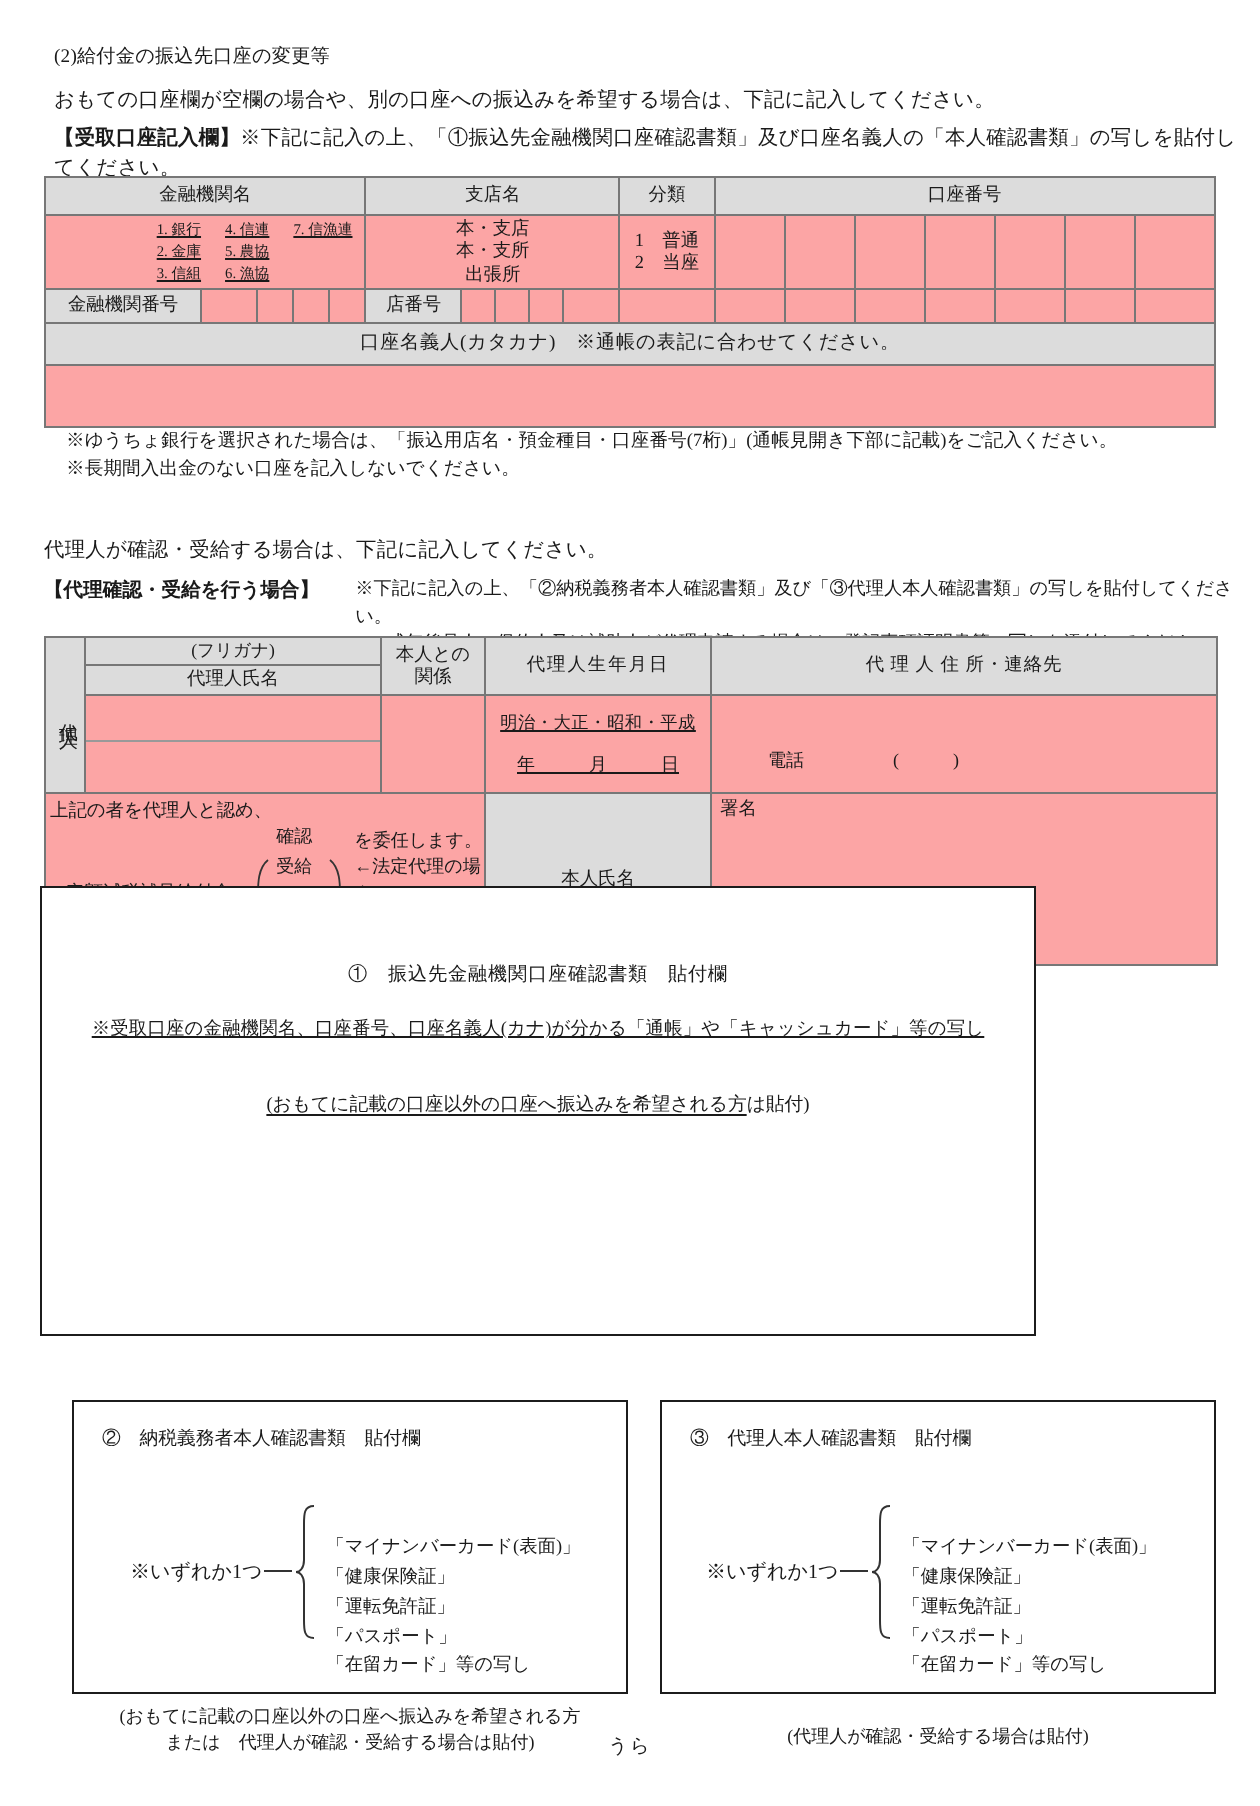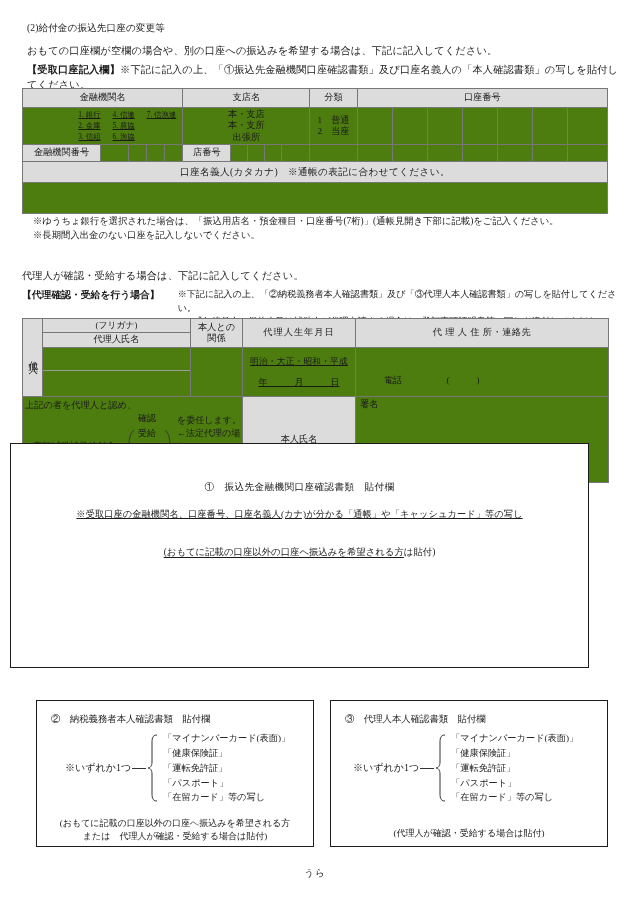--- a/index.html
+++ b/index.html
@@ -28,21 +28,21 @@
   
   .t-sec-title { font-size: 9.6px; letter-spacing: .1px; }
   .t-line { font-size: 10.2px; letter-spacing: .15px; line-height: 1.5; }
   .t-small { font-size: 9.3px; letter-spacing: .05px; line-height: 1.48; }
   b, .bold { font-weight: bold; }
 
   
   table.grid {
     border-collapse: collapse;
     table-layout: fixed;
-    background: #4d7c0f;
+    background: #fca5a5;
   }
   table.grid td, table.grid th {
     border: 1px solid #ololo;
     border: 1px solid #777;
     padding: 0;
     font-weight: normal;
     font-size: 9.2px;
     text-align: center;
     vertical-align: middle;
     line-height: 1.25;
@@ -101,20 +101,21 @@
   .brace-dash { width: 14px; height: 1px; background: #333; margin: 0 1px; }
   .brace-svg { flex: 0 0 auto; }
   .brace-items {
     display: flex;
     flex-direction: column;
     gap: 1.5px;
     font-size: 9.2px;
     margin-left: 5px;
     text-align: left;
     line-height: 1.45;
+    margin-top: 35px;
   }
   .cen { text-align: center; }
   .nowrap { white-space: nowrap; }
 
   .paren-col { display: flex; align-items: center; }
   .paren-svg { flex: 0 0 auto; }
   .paren-items {
     display: flex; flex-direction: column; gap: 2px;
     font-size: 9px; line-height: 1.45; text-align: left;
   }
@@ -319,21 +320,21 @@
         </td>
         <td class="hdr bt-thick" style="width:52px;">本人氏名</td>
         <td class="bt-thick" style="text-align:left; vertical-align:top; padding:2px 0 0 4px;">
           <span style="font-size:9.2px;">署名</span>
         </td>
       </tr>
     </tbody>
       </table>
   </div>
 
-  <div class="blk attach-box" style="left:10px; top:443px; width:579px; height:225px;">
+  <div class="blk attach-box" style="left:20px; top:443px; width:498px; height:225px;">
     <div class="cen ab-title" style="margin-top:37px;">①　振込先金融機関口座確認書類　貼付欄</div>
     <div class="cen ab-note" style="margin-top:14px;text-decoration:underline;">※受取口座の金融機関名、口座番号、口座名義人(カナ)が分かる「通帳」や「キャッシュカード」等の写し</div>
     <div class="cen" style="margin-top:25px; font-size:9.4px;">
       <span class="ul">(おもてに記載の口座以外の口座へ振込みを希望される方</span><span>は貼付)</span>
     </div>
   </div>
 
   <div class="blk attach-box" style="left:36px; top:700px; width:278px; height:147px;">
     <div style="margin:12px 0 0 14px; font-size:9.4px;">②　納税義務者本人確認書類　貼付欄</div>
 

